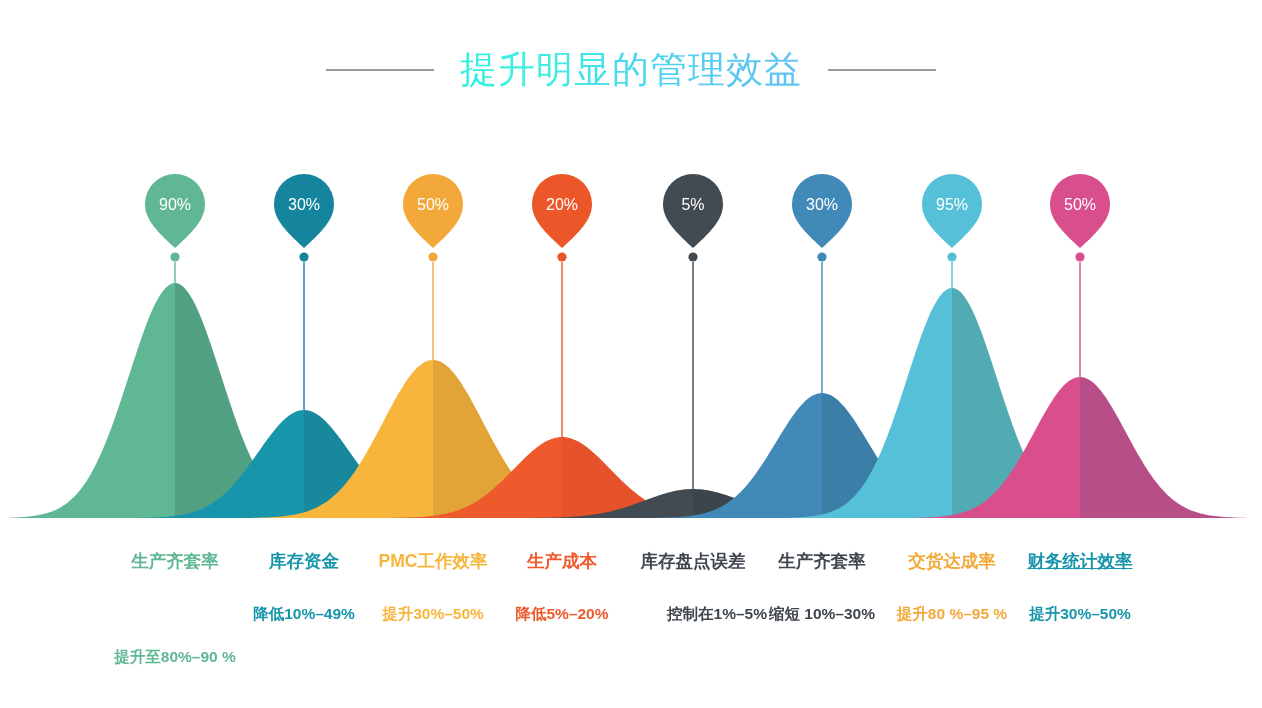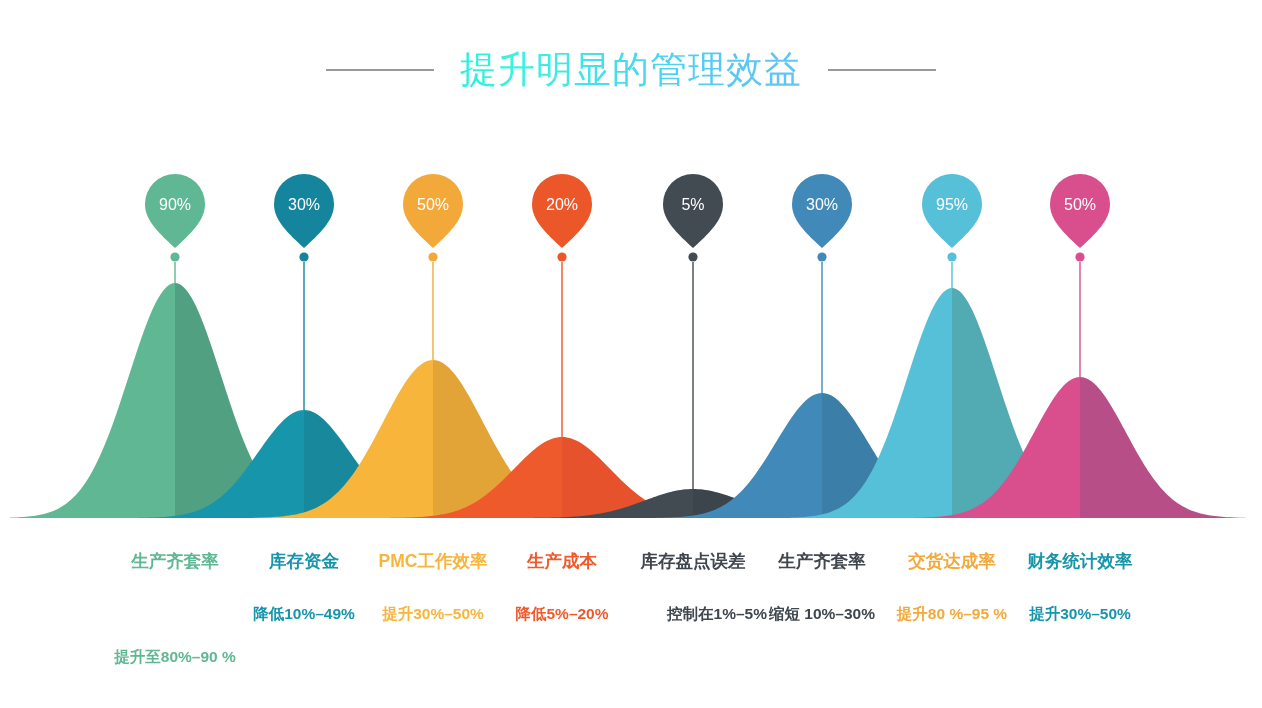--- a/index.html
+++ b/index.html
@@ -176,17 +176,17 @@
       <div class="col-label name-label" style="left: 433px; color: rgb(247, 181, 60);">PMC工作效率</div>
       <div class="col-label sub-label" style="left: 433px; color: rgb(247, 181, 60);">提升30%–50%</div>
       <div class="col-label name-label" style="left: 562px; color: rgb(239, 90, 45);">生产成本</div>
       <div class="col-label sub-label" style="left: 562px; color: rgb(239, 90, 45);">降低5%–20%</div>
       <div class="col-label name-label" style="left: 693px; color: rgb(63, 70, 78);">库存盘点误差</div>
       <div class="col-label sub-label" style="left: 693px; color: rgb(63, 70, 78); margin-left: 24px;">控制在1%–5%</div>
       <div class="col-label name-label" style="left: 822px; color: rgb(63, 70, 78);">生产齐套率</div>
       <div class="col-label sub-label" style="left: 822px; color: rgb(63, 70, 78);">缩短 10%–30%</div>
       <div class="col-label name-label" style="left: 952px; color: rgb(242, 169, 58);">交货达成率</div>
       <div class="col-label sub-label" style="left: 952px; color: rgb(242, 169, 58);">提升80 %–95 %</div>
-      <div class="col-label name-label" style="left: 1080px; color: rgb(23, 149, 171);">财务统计效率</div>
+      <div class="col-label name-label" style="left: 1080px; color: rgb(23, 149, 171); text-decoration: underline;">财务统计效率</div>
       <div class="col-label sub-label" style="left: 1080px; color: rgb(23, 149, 171);">提升30%–50%</div>
     </div>
 
 </div>
 
 </body></html>

